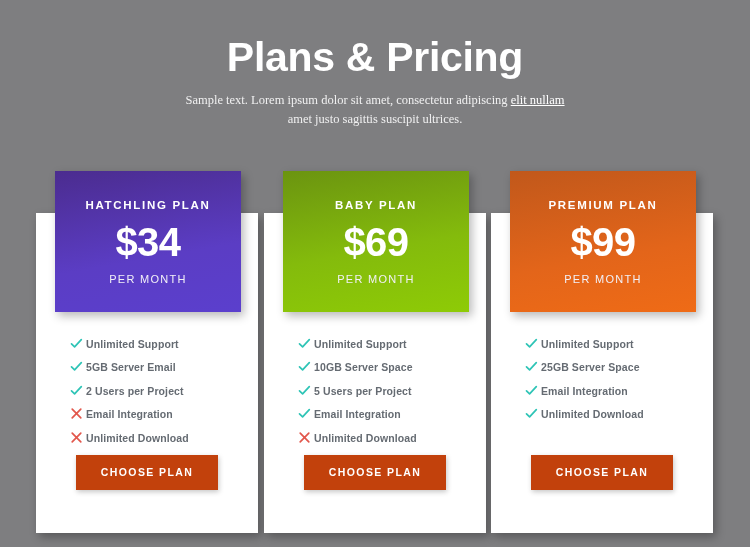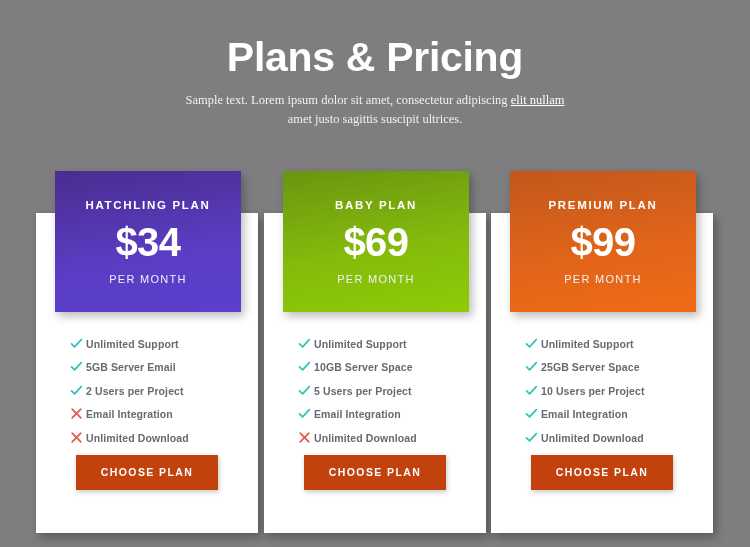--- a/index.html
+++ b/index.html
@@ -328,28 +328,20 @@
             </svg>
           </span>
           <span class="feature-label">25GB Server Space</span>
         </li>
         <li class="feature">
           <span class="feature-icon">
             <svg width="13" height="13" viewBox="0 0 13 13">
               <path d="M1.5 6.8 L4.6 9.8 L11.3 2.6" fill="none" stroke="#2ec4b6" stroke-width="1.7" stroke-linecap="round" stroke-linejoin="round"></path>
             </svg>
           </span>
-          <span class="feature-label">10 Users per Project</span>
-        </li>
-        <li class="feature">
-          <span class="feature-icon">
-            <svg width="13" height="13" viewBox="0 0 13 13">
-              <path d="M1.5 6.8 L4.6 9.8 L11.3 2.6" fill="none" stroke="#2ec4b6" stroke-width="1.7" stroke-linecap="round" stroke-linejoin="round"></path>
-            </svg>
-          </span>
           <span class="feature-label">Email Integration</span>
         </li>
         <li class="feature">
           <span class="feature-icon">
             <svg width="13" height="13" viewBox="0 0 13 13">
               <path d="M1.5 6.8 L4.6 9.8 L11.3 2.6" fill="none" stroke="#2ec4b6" stroke-width="1.7" stroke-linecap="round" stroke-linejoin="round"></path>
             </svg>
           </span>
           <span class="feature-label">Unlimited Download</span>
         </li>

